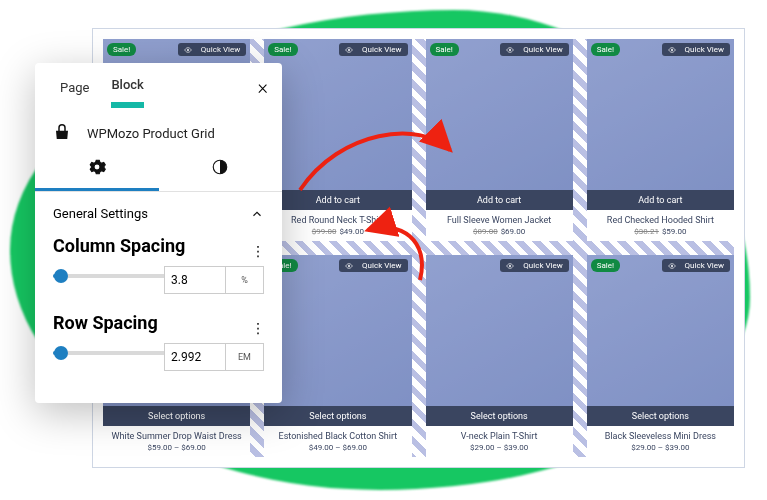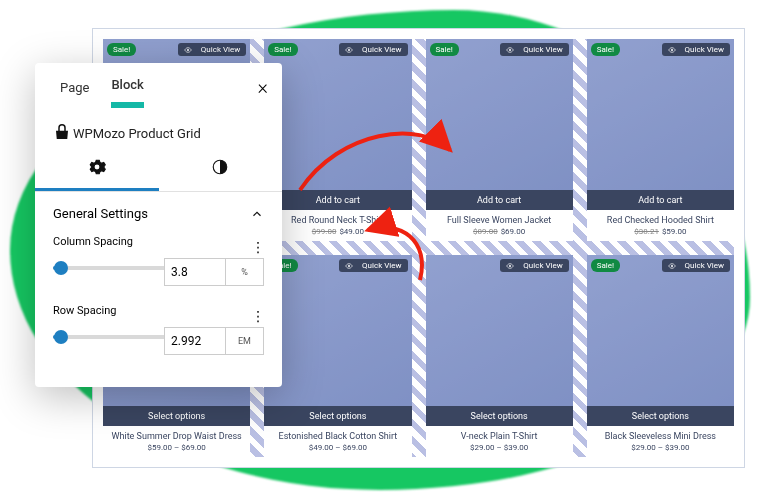--- a/index.html
+++ b/index.html
@@ -16,29 +16,29 @@
 .addcart{background:#3a4560;color:#fff;text-align:center;padding:5px;font-size:9px}
 .meta{text-align:center;padding:5px;background:#fff}
 .pname{color:#3a4560;font-size:9px;margin-bottom:2px}
 .price{color:#3a4560;font-size:8px}
 .price .old{text-decoration:line-through;color:#888;margin-right:3px}
 .panel{position:absolute;left:35px;top:63px;width:247px;background:#fff;box-shadow:0 10px 40px rgba(0,0,0,.25);border-radius:4px;z-index:10}
 .tabs{display:flex;align-items:center;padding:14px 25px 0;position:relative}
 .tab{margin-right:22px;font-size:13px;color:#333;padding-bottom:10px;cursor:pointer}
 .tab.active{border-bottom:6px solid #14b8a6;font-weight:500}
 .close{position:absolute;right:14px;top:12px;font-size:20px;cursor:pointer;font-weight:300}
-.block-title{display:flex;align-items:center;padding:16px 18px 8px;gap:2px}
+.block-title{display:flex;align-items:center;padding:16px 18px 8px;gap:16px}
 .block-title .shop{width:18px;height:18px}
 .block-title span{font-size:13px;color:#222}
 .sub-tabs{display:flex;border-bottom:1px solid #e1e1e1}
 .sub-tab{flex:1;text-align:center;padding:8px;cursor:pointer}
 .sub-tab.active{border-bottom:3px solid #1e7fc1}
 .section{padding:14px 18px}
 .section-head{display:flex;justify-content:space-between;align-items:center;font-size:13px;margin-bottom:14px}
-.label{font-size:11px;margin-bottom:10px;font-weight:400}
+.label{font-size:18px;margin-bottom:10px;font-weight:700}
 .control{position:relative;margin-bottom:18px}
 .control-row{display:flex;justify-content:space-between;align-items:center;margin-bottom:8px}
 .kebab{font-size:14px;color:#000;letter-spacing:-1px;cursor:pointer}
 .slider{position:relative;height:4px;background:#d9d9d9;border-radius:2px;margin-bottom:10px}
 .slider .fill{position:absolute;left:0;top:0;bottom:0;width:4%;background:#1e7fc1;border-radius:2px}
 .slider .thumb{position:absolute;left:4%;top:50%;transform:translate(-50%,-50%);width:14px;height:14px;background:#1e7fc1;border-radius:50%}
 .valbox{display:flex;align-items:stretch;width:100px;border:1px solid #ccc;margin-left:auto;margin-top:-22px;position:relative;z-index:2;background:#fff}
 .valbox input{border:none;width:60px;padding:6px;font-size:12px;outline:none}
 .valbox .unit{border-left:1px solid #ccc;flex:1;display:flex;align-items:center;justify-content:center;font-size:9px;color:#555}
 .arrows{position:absolute;z-index:5;pointer-events:none}

